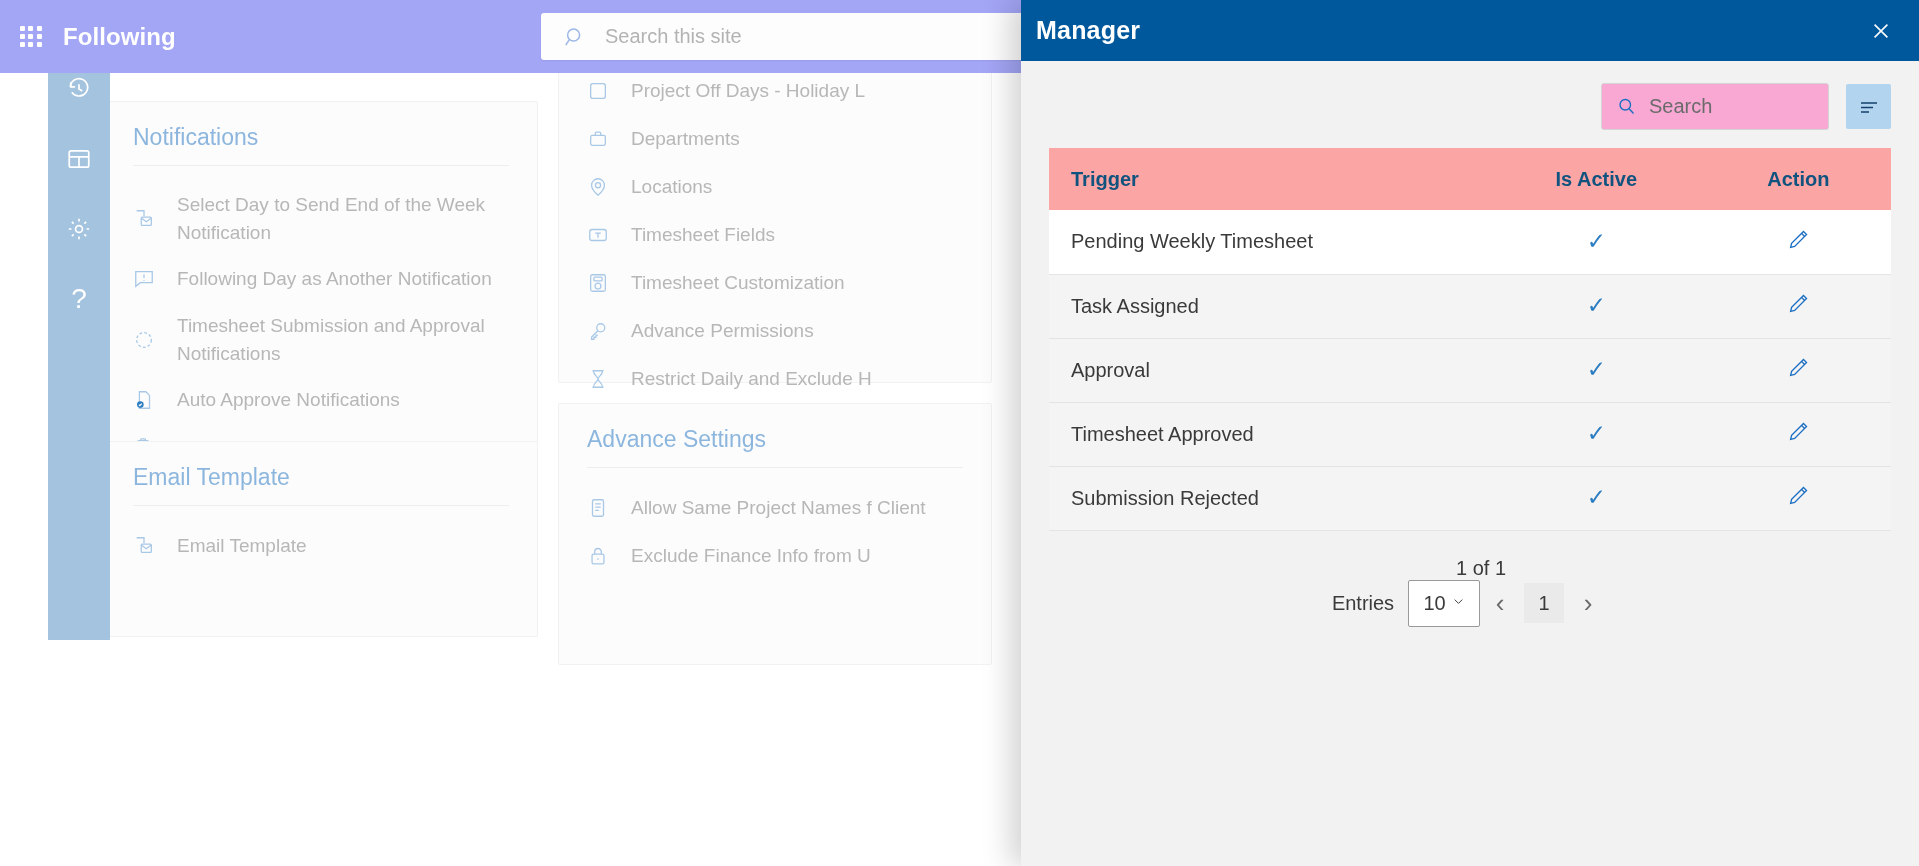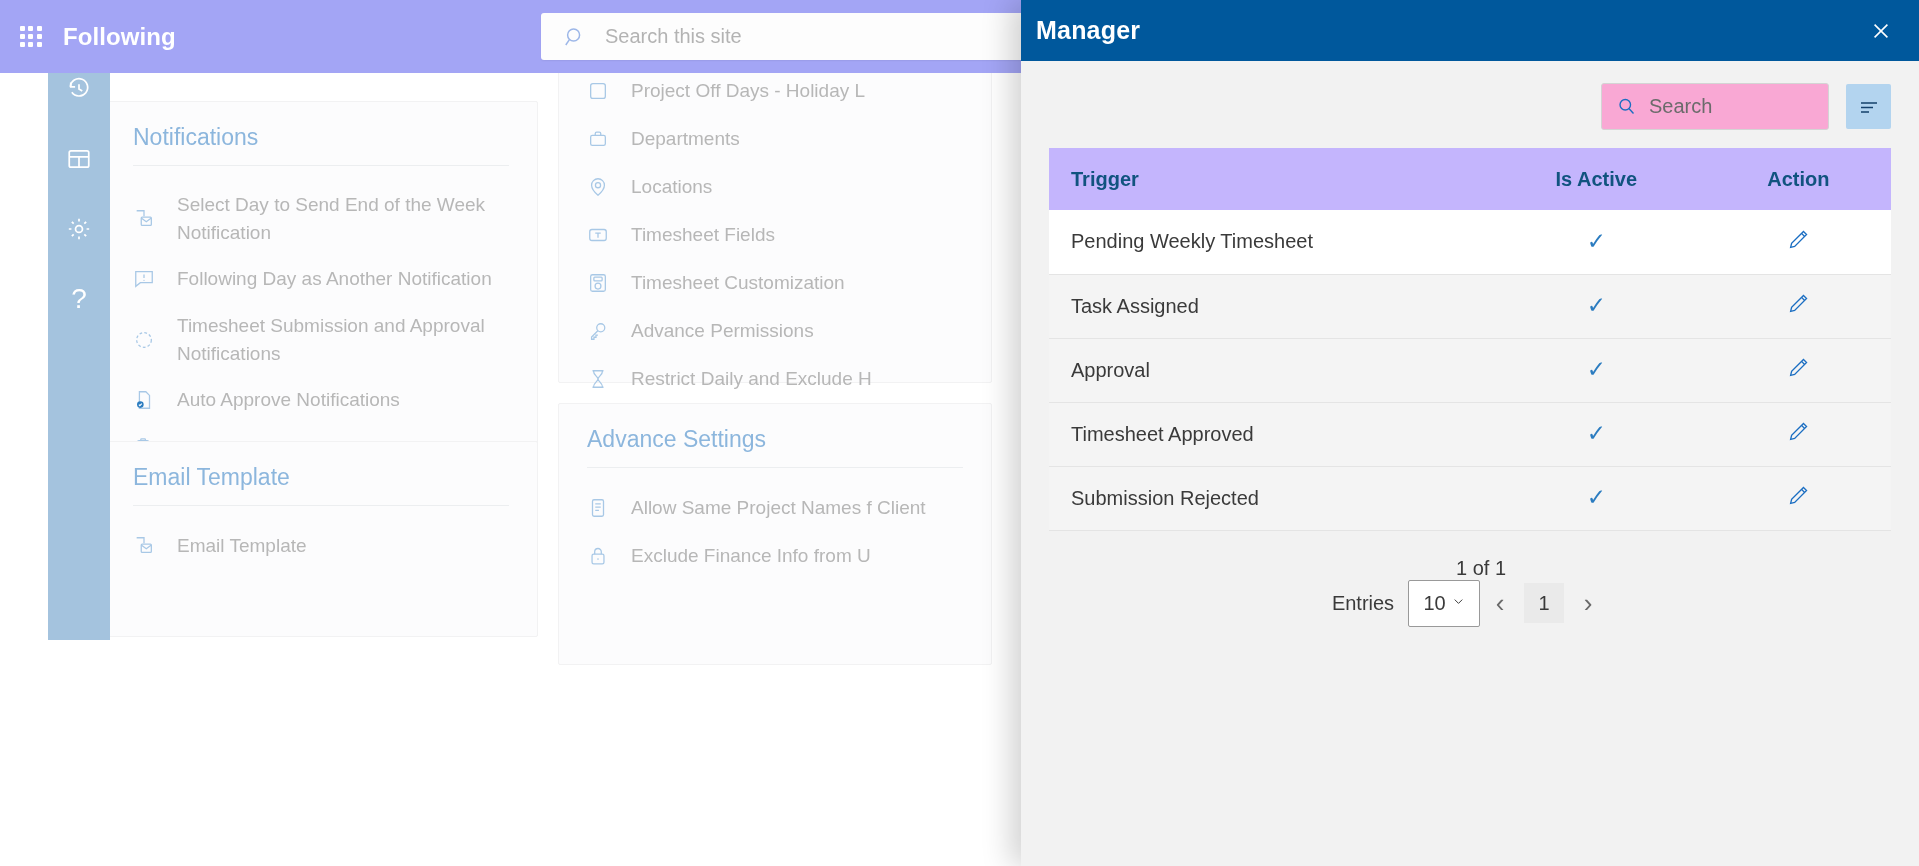--- a/index.html
+++ b/index.html
@@ -121,21 +121,21 @@
   .searchbox input::placeholder { color: #6b6b6b; }
   .filter-btn {
     width: 45px; height: 45px; margin-left: 17px; background: #b3d4ef;
     display: flex; align-items: center; justify-content: center; cursor: pointer;
     border-radius: 2px;
   }
 
   
   .tbl { width: 100%; border-collapse: collapse; table-layout: fixed; }
   .tbl thead th {
-    background: #c4b5fd; color: #11537f; font-size: 20px; font-weight: 600;
+    background: #fca5a5; color: #11537f; font-size: 20px; font-weight: 600;
     text-align: left; height: 62px; padding: 0 0 0 22px; white-space: nowrap;
   }
   .tbl thead th.c { text-align: center; padding: 0; }
   .tbl tbody td {
     height: 64px; font-size: 20px; color: #3a3a3a; padding: 0 0 0 22px;
     border-bottom: 1px solid #e4e4e4; background: #f4f4f4;
   }
   .tbl tbody td.c { text-align: center; padding: 0; }
   .tbl tbody tr.hl td { background: #ffffff; }
   .chk { color: #2b7cc0; font-size: 23px; line-height: 1; }

